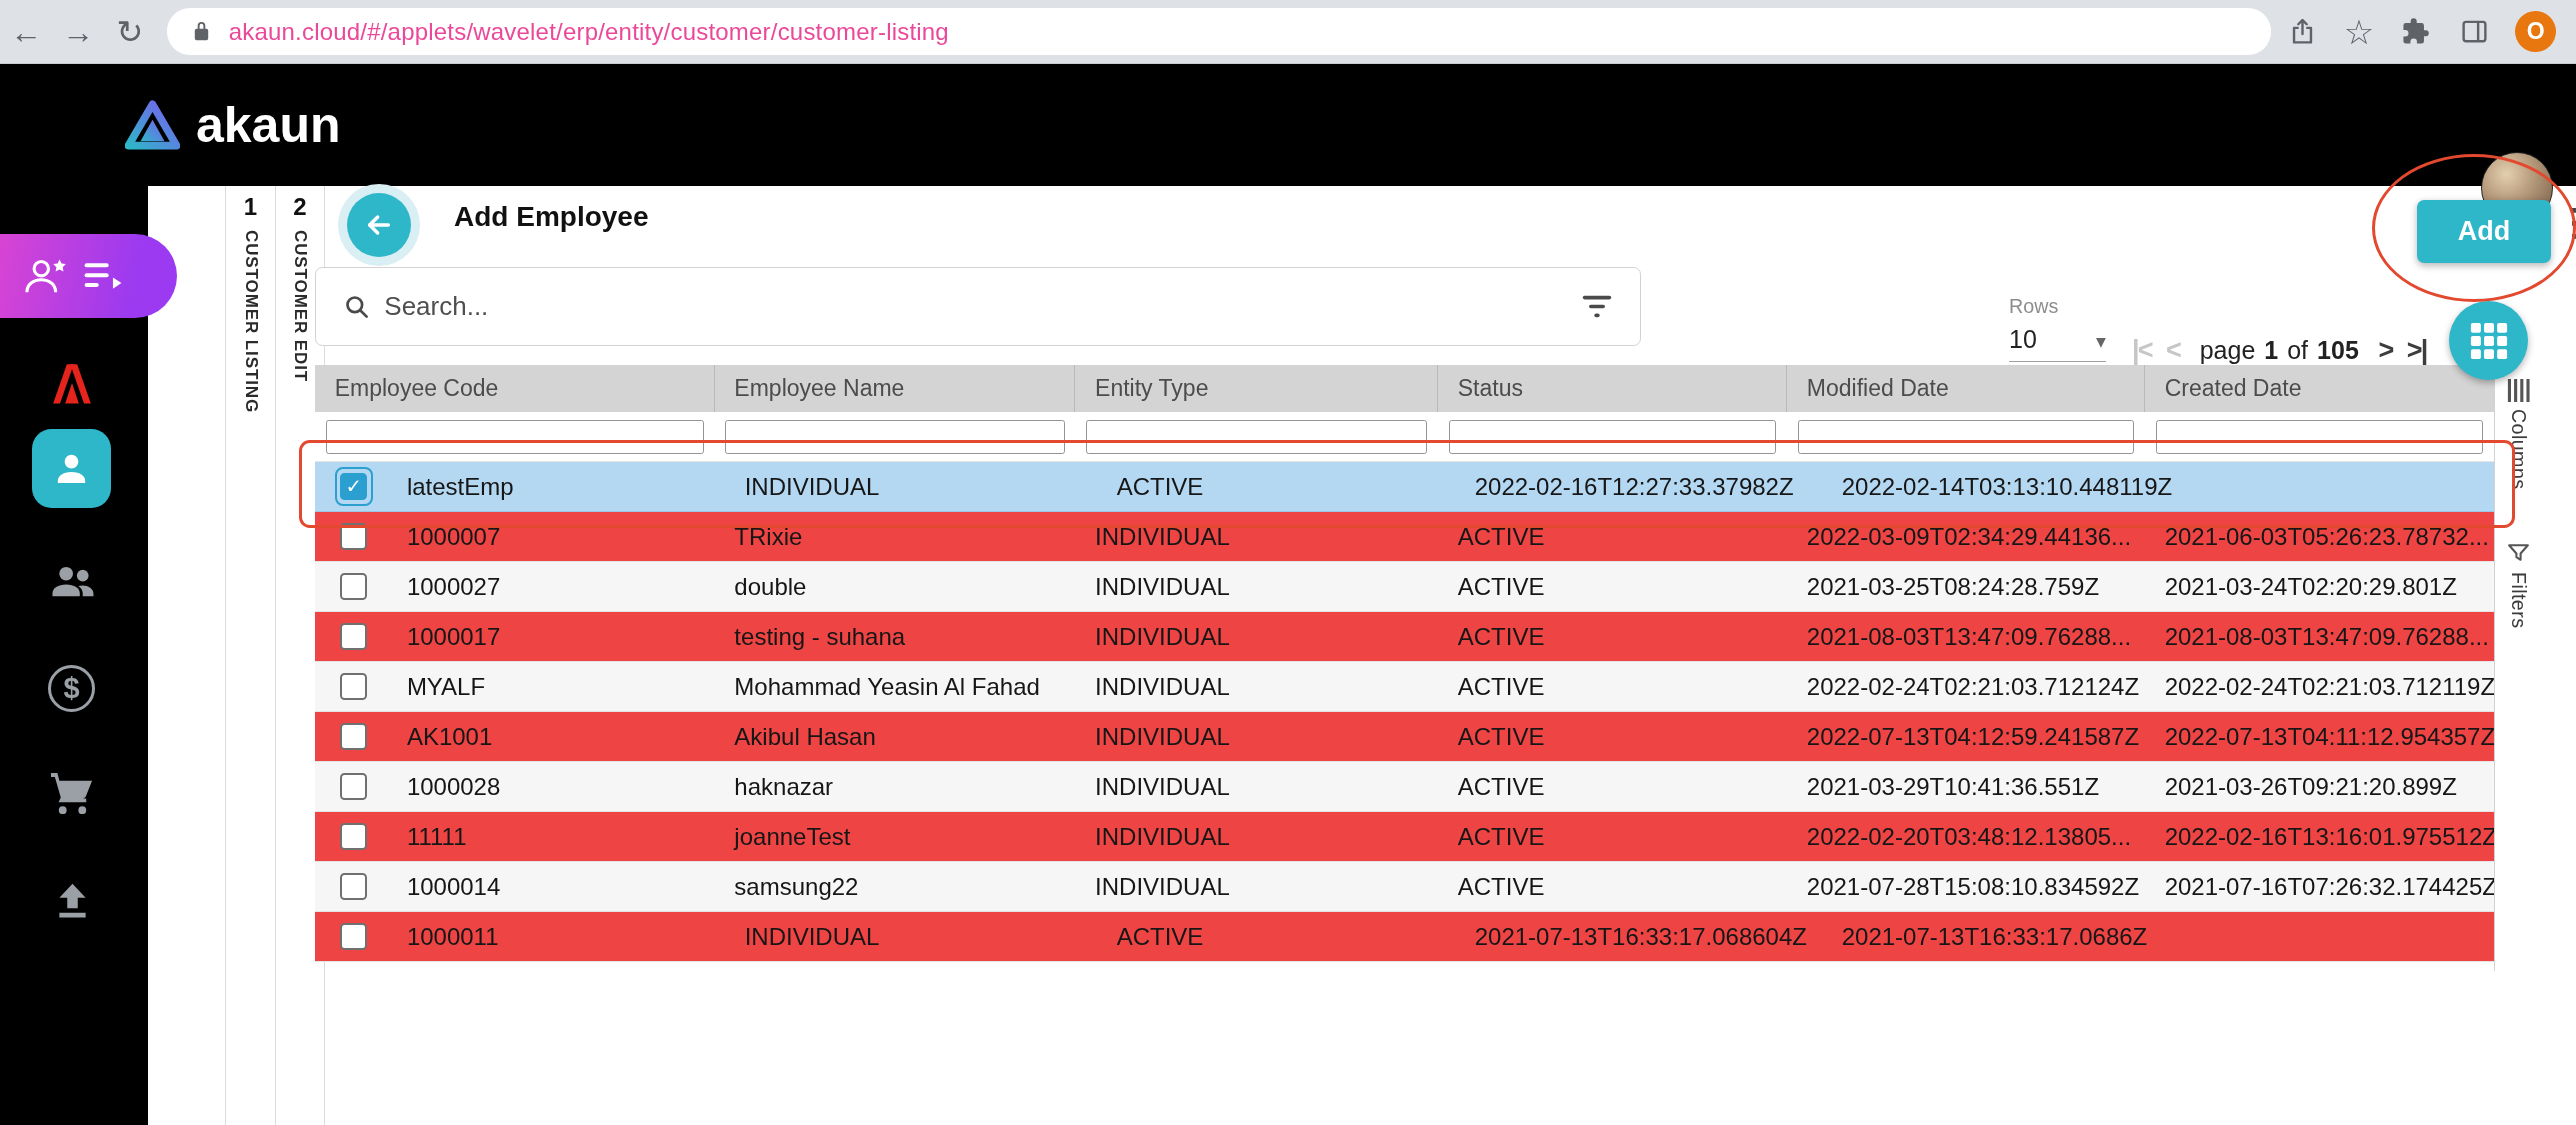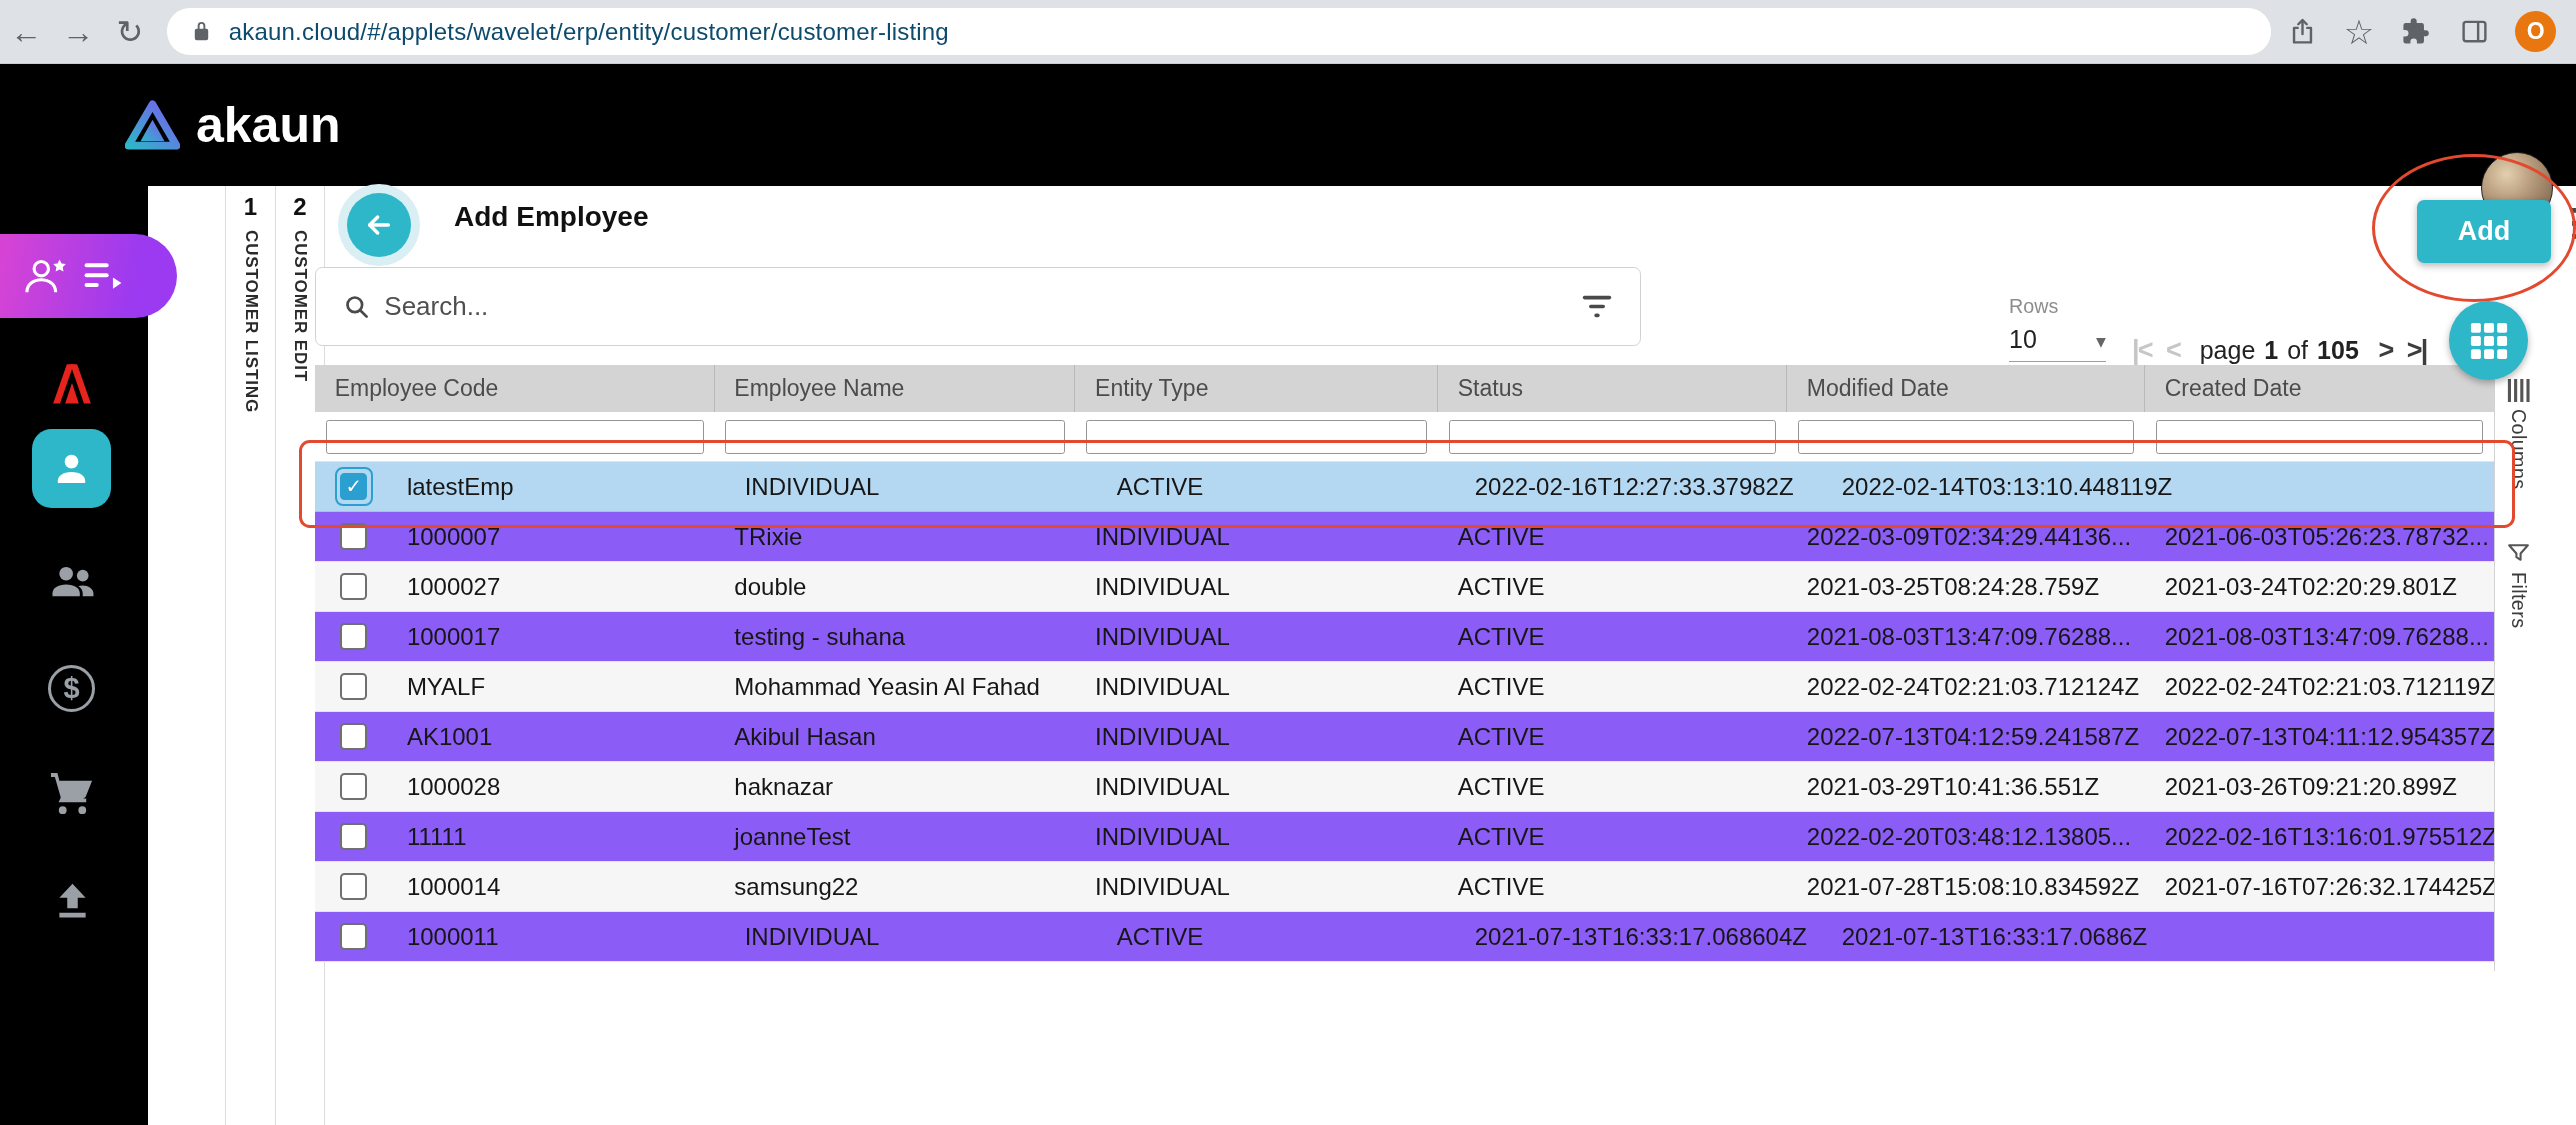--- a/index.html
+++ b/index.html
@@ -6,21 +6,21 @@
   html,body{width:2576px;height:1125px}
   body{position:relative;overflow:hidden;background:#fff;color:#1a1a1a;
        font-family:"Liberation Sans","DejaVu Sans",sans-serif}
 
   
   #chrome{position:absolute;left:0;top:0;width:2576px;height:64px;background:#dee1e6;
           display:flex;align-items:center;border-bottom:0.9px solid #c9ccd1;z-index:10}
   .navic{font-size:32px;color:#5f6368;width:52px;text-align:center;flex:0 0 auto;cursor:pointer;line-height:64px}
   #addr{width:2104px;height:47px;background:#fff;border-radius:23px;margin-left:10.7px;
         display:flex;align-items:center;padding:0 23px;gap:16px}
-  #addr .url{font-size:24px;color:#0c4a6e;font-weight:500;letter-spacing:0.2px;white-space:nowrap}
+  #addr .url{font-size:24px;color:#ec4899;font-weight:500;letter-spacing:0.2px;white-space:nowrap}
   #chromeRight{margin-left:auto;display:flex;align-items:center;gap:23px;margin-right:19.7px}
   #chromeRight .ic{display:inline-flex;align-items:center;justify-content:center;width:36px;height:36px}
   #profileBadge{width:41px;height:41px;border-radius:50%;background:#e8770f;color:#fff;font-size:23px;
         font-weight:700;display:flex;align-items:center;justify-content:center}
   .star{font-size:34px;color:#5f6368;line-height:36px}
 
   
   #appheader{position:absolute;left:0;top:64px;width:2576px;height:122px;background:#000;
              display:flex;align-items:center}
   #logo{display:flex;align-items:center;gap:16px;margin-left:125px}
@@ -85,21 +85,21 @@
   #table{position:absolute;left:315px;top:365px;width:2179px;background:#fff}
   .c0{width:410px}.c1{width:370px}.c2{width:372px}.c3{width:358px}.c4{width:367px}.c5{width:358px}
   .thead{display:flex;height:47px;background:#d4d4d4}
   .hcell{font-size:23px;font-weight:500;color:#4c4c4c;line-height:47px;padding-left:19.7px;
          border-right:0.9px solid #b9b9b9;white-space:nowrap;overflow:hidden;cursor:pointer}
   .hcell:last-child{border-right:none}
   .tfilter{display:flex;height:50px;border-bottom:0.9px solid #e4e4e4;background:#fff}
   .fcell{padding:8px 10.7px}
   .finput{width:100%;height:34px;border:1.8px solid #949494;border-radius:2.7px;font-size:21.5px;
           padding:0 9px;font-family:"Liberation Sans","DejaVu Sans",sans-serif}
-  .trow{display:flex;height:50px;border-bottom:0.9px solid #e4e4e4;background:#8b5cf6;cursor:pointer}
+  .trow{display:flex;height:50px;border-bottom:0.9px solid #e4e4e4;background:#ef4444;cursor:pointer}
   .trow.alt{background:#f6f6f6}
   .trow.selected{background:#b5d8f2;border-bottom-color:#9cc6e6}
   .tcell{font-size:24px;color:#161616;line-height:49px;padding-left:19.7px;white-space:nowrap;overflow:hidden}
   .cellfirst{display:flex;align-items:center;gap:34px;line-height:normal}
   .cbwrap{display:inline-flex;padding:3.6px;border:2.7px solid transparent;border-radius:8px}
   .cbwrap.ring{border-color:#2b9fd0}
   .cb{width:27px;height:27px;border:2.7px solid #707070;border-radius:4.5px;background:#fff;
       display:flex;align-items:center;justify-content:center;font-size:19.7px;font-weight:700;color:#fff}
   .cb.checked{background:#2b9fd0;border-color:#2b9fd0}
 

